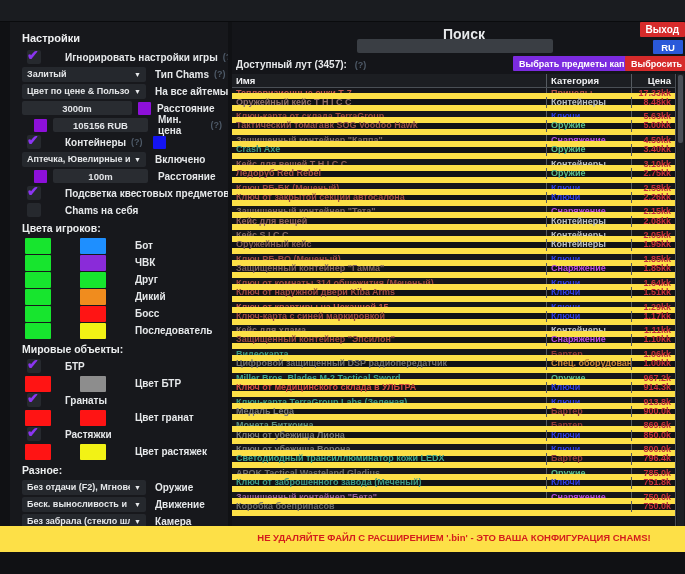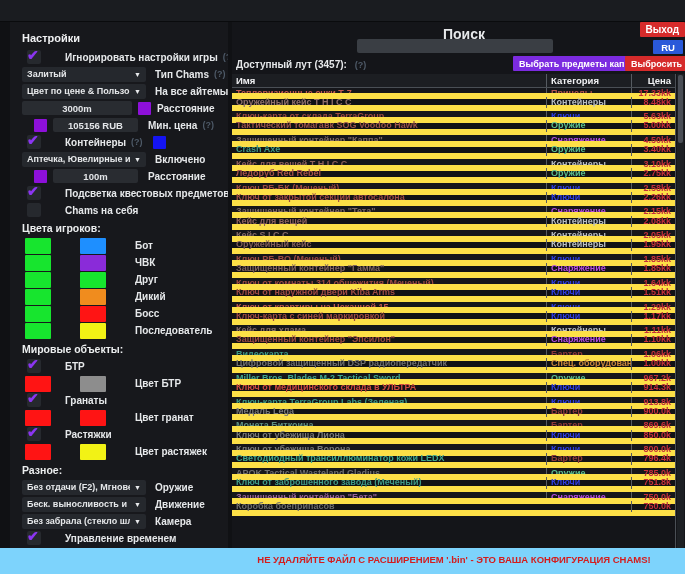--- a/index.html
+++ b/index.html
@@ -29,21 +29,21 @@
     display:flex; align-items:center; justify-content:space-between;
     padding:0 5px; font-size:9px; white-space:nowrap; overflow:hidden; flex:0 0 auto;
   }
   .select .val { overflow:hidden; white-space:nowrap; }
   .caret { font-size:7px; color:#e8eaec; margin-left:4px; flex:0 0 auto; }
   .sel-label { margin-left:9px; white-space:nowrap; }
   .tinput {
     width:110px; height:14px; background:#292c31; border:none; border-radius:2px;
     color:#e3e5e8; font-family:inherit; font-weight:bold; font-size:9.5px; text-align:center; flex:0 0 auto;
   }
-  .tinput.short { width:85px; }
+  .tinput.short { width:95px; }
   .swatch { width:13px; height:13px; border-radius:1px; flex:0 0 auto; margin:0 6px; }
   .pswatch { width:26px; height:16px; border-radius:1px; flex:0 0 auto; }
   .pswatch + .pswatch { margin-left:29px; }
   .clabel { margin-left:29px; white-space:nowrap; }
 
   
   .right-panel { position:absolute; left:232px; top:22px; width:453px; height:526px; background:#141519; overflow:hidden; }
   .search-label { position:absolute; top:4px; left:17px; width:430px; text-align:center; font-size:14px; }
   .search-input {
     position:absolute; left:125px; top:17px; width:196px; height:14px;
@@ -61,21 +61,21 @@
   .thead { display:flex; height:14px; background:#1c1e22; font-size:9.5px; line-height:14px; color:#f0f1f3; border-bottom:1px solid #4a4f55; }
   .trow { display:flex; height:11.9px; line-height:11.4px; font-size:9px; border-bottom:6px solid #fde047; background:#15161a; }
   .trow.alt { background:#111215;align-items:center; }
   .c-name { flex:1; padding-left:4px; white-space:nowrap; overflow:hidden; }
   .c-cat  { width:85px; flex:0 0 auto; border-left:1px solid #565b61; padding-left:4px; white-space:nowrap; overflow:hidden; }
   .c-price{ width:44px; flex:0 0 auto; border-left:1px solid #565b61; text-align:right; padding-right:4px; color:#c42f3a; white-space:nowrap; }
   .scrollbar { position:absolute; right:1px; top:51.5px; bottom:0; width:7px; background:#1d2024; }
   .scroll-thumb { position:absolute; top:1px; left:1px; width:5px; height:68px; background:#4a4e56; border-radius:2px; }
 
   
-  .footer { position:absolute; left:0; top:548px; width:685px; height:26px; background:#7dd3fc; }
+  .footer { position:absolute; left:0; top:526px; width:685px; height:26px; background:#fde047; }
   .footer-text { position:absolute; left:232px; width:444px; top:0; height:26px; line-height:24px; text-align:center; color:#d41c1c; font-size:9.5px; white-space:nowrap; }
 </style>
 </head>
 <body>
 
 <div class="page">
   <div class="topstrip"></div>
 
   <div class="left-panel">
     <div class="panel-title">Настройки</div>

